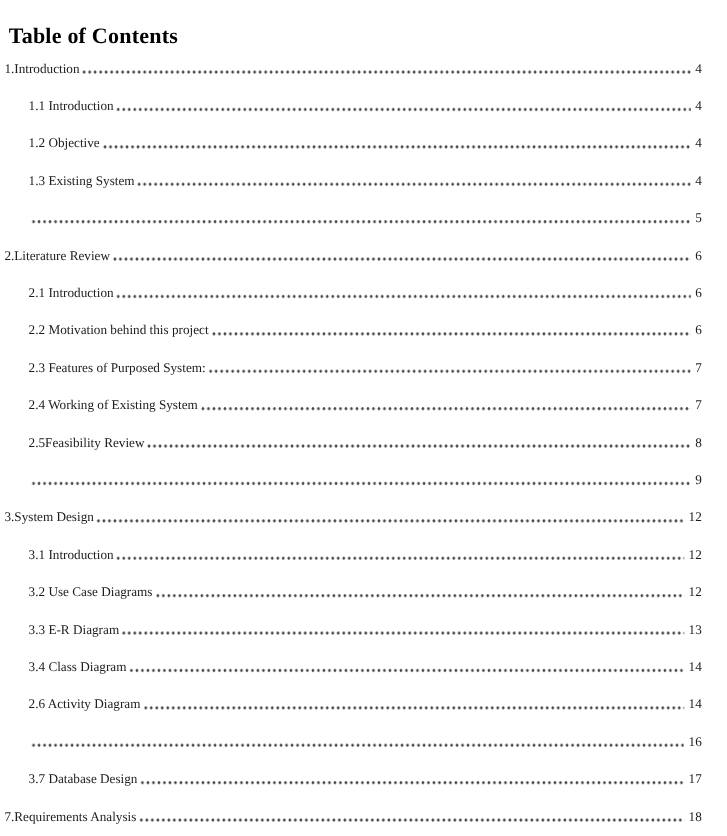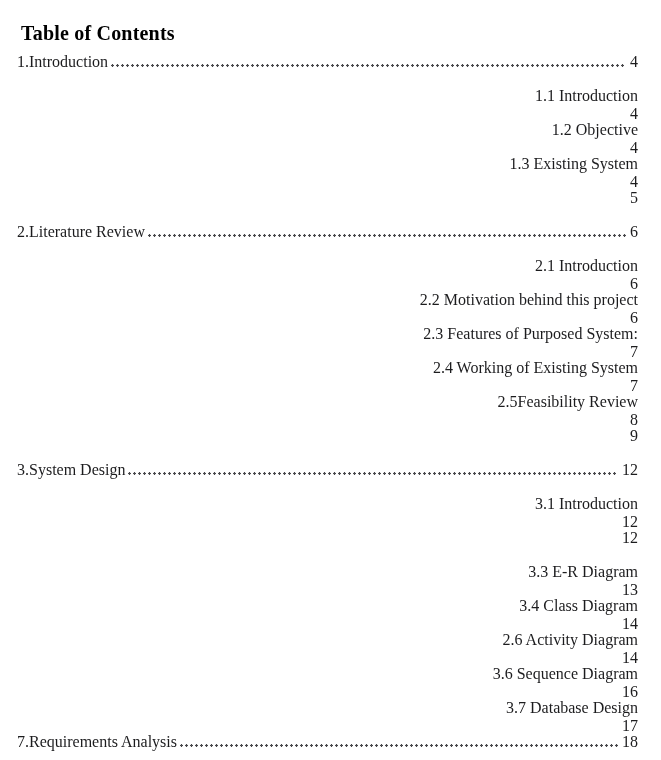--- a/index.html
+++ b/index.html
@@ -12,46 +12,45 @@
     height: 760px;
     overflow: hidden;
     font-family: "Liberation Serif", serif;
     color: #1c1c1e;
     position: relative;
   }
   .page {
     box-sizing: border-box;
     width: 661px;
     height: 760px;
-    padding: 21px 23px 0 17px;
+    padding: 21px 23px 0 4px;
   }
   .doc-title {
     margin: 0 0 7px 4px;
     font-size: 20px;
     line-height: 25px;
     font-weight: bold;
     color: #000000;
     letter-spacing: 0.2px;
   }
   .toc-list {
     margin: 0;
     padding: 0;
   }
   .toc-row {
     display: flex;
-    align-items: flex-end;
+    align-items: center;
     height: 18px;
     margin-bottom: 16px;
-    font-size: 16px;
+    font-size: 12px;
     line-height: 18px;
     cursor: pointer;
   }
   .toc-row.lvl2 {
     padding-left: 22px;
-    flex-direction: column;
   }
   .toc-label {
     white-space: nowrap;
     color: #1c1c1e;
   }
   .dots {
     flex: 1;
     align-self: stretch;
     margin: 0 4px 0 2px;
     background-image: radial-gradient(circle, #47474a 1.1px, rgba(0,0,0,0) 1.45px);
@@ -133,40 +132,40 @@
       <span class="toc-label">3.System Design</span>
       <span class="dots"></span>
       <span class="toc-page">12</span>
     </div>
     <div class="toc-row lvl2">
       <span class="toc-label">3.1 Introduction</span>
       <span class="dots"></span>
       <span class="toc-page">12</span>
     </div>
     <div class="toc-row lvl2">
+      <span class="toc-label">3.2 Use Case Diagrams</span>
       <span class="dots"></span>
       <span class="toc-page">12</span>
     </div>
     <div class="toc-row lvl2">
       <span class="toc-label">3.3 E-R Diagram</span>
       <span class="dots"></span>
       <span class="toc-page">13</span>
     </div>
     <div class="toc-row lvl2">
       <span class="toc-label">3.4 Class Diagram</span>
       <span class="dots"></span>
       <span class="toc-page">14</span>
     </div>
     <div class="toc-row lvl2">
       <span class="toc-label">2.6 Activity Diagram</span>
       <span class="dots"></span>
       <span class="toc-page">14</span>
     </div>
     <div class="toc-row lvl2">
-      <span class="toc-label">3.6 Sequence Diagram</span>
       <span class="dots"></span>
       <span class="toc-page">16</span>
     </div>
     <div class="toc-row lvl2">
       <span class="toc-label">3.7 Database Design</span>
       <span class="dots"></span>
       <span class="toc-page">17</span>
     </div>
     <div class="toc-row">
       <span class="toc-label">7.Requirements Analysis</span>

